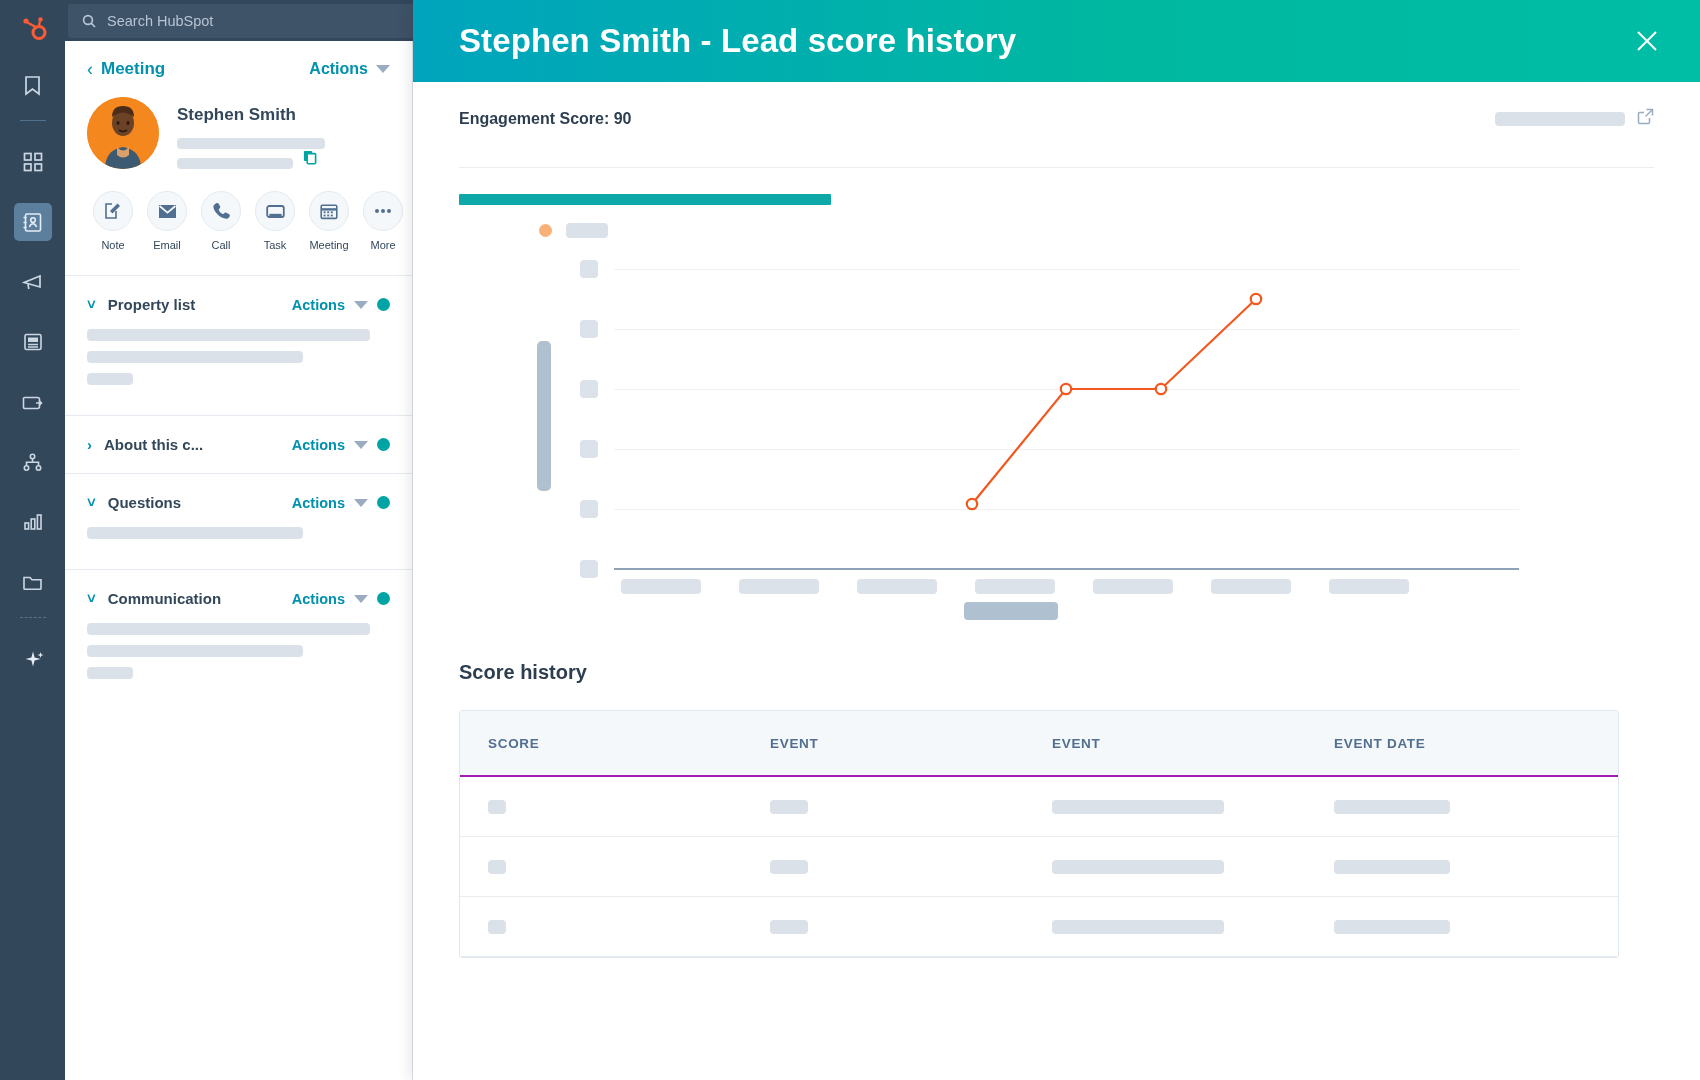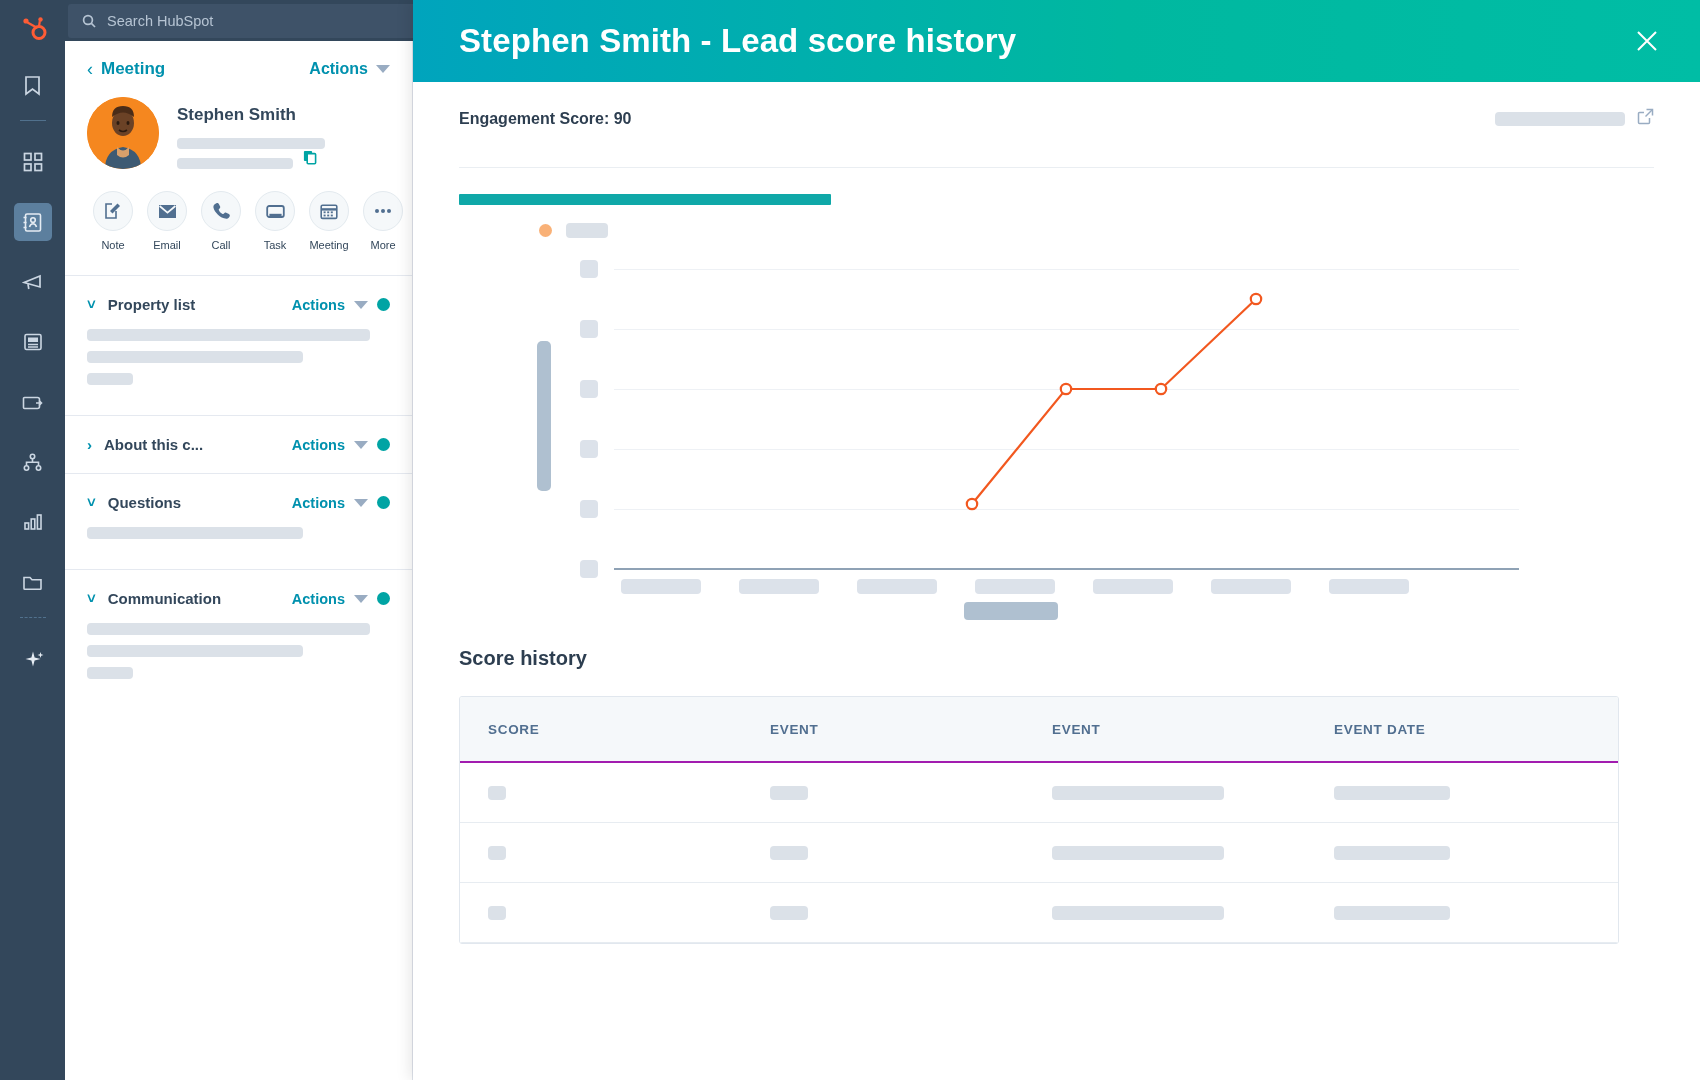--- a/index.html
+++ b/index.html
@@ -108,21 +108,21 @@
   .y-tick { position:absolute; left:0; width:18px; height:18px; background:#dce2ea; border-radius:4px; }
   .plot { position:absolute; left:155px; top:0; right:0; bottom:0; }
   .gridline { position:absolute; left:0; right:0; height:1px; background:#eef1f5; }
   .axis-line { position:absolute; left:0; right:0; height:2px; background:#8fa2b5; }
   .x-labels { position:absolute; left:162px; right:0; bottom:-2px; display:flex; }
   .x-lbl { width:80px; height:15px; background:#dce2ea; border-radius:4px; margin-right:38px; }
   .x-axis-title { position:absolute; left:510px; bottom:-44px; width:94px; height:18px; background:#afc0d0; border-radius:4px; }
   .chart-svg { position:absolute; left:0; top:0; width:100%; height:100%; overflow:visible; }
 
   
-  .sec-h2 { font-size:20px; font-weight:700; color:#2d3e50; margin-top:4px; }
+  .sec-h2 { font-size:20px; font-weight:700; color:#2d3e50; margin-top:18px; }
   .tbl { margin-top:26px; width:1160px; border:1px solid #e1e7ee; border-radius:3px; overflow:hidden; }
   .tbl-head { display:flex; background:#f5f8fa; border-bottom:2px solid #a21caf; height:66px; align-items:center; }
   .th { font-size:13.5px; font-weight:700; color:#516f90; letter-spacing:.7px; padding-left:28px; }
   .c1{width:282px;} .c2{width:282px;} .c3{width:282px;} .c4{width:282px;}
   .tbl-row { display:flex; height:60px; align-items:center; border-bottom:1px solid #e7ecf1; background:#fff; }
   .td { padding-left:28px; }
   .td .sk { height:14px; }
 </style>
 </head>
 <body>

